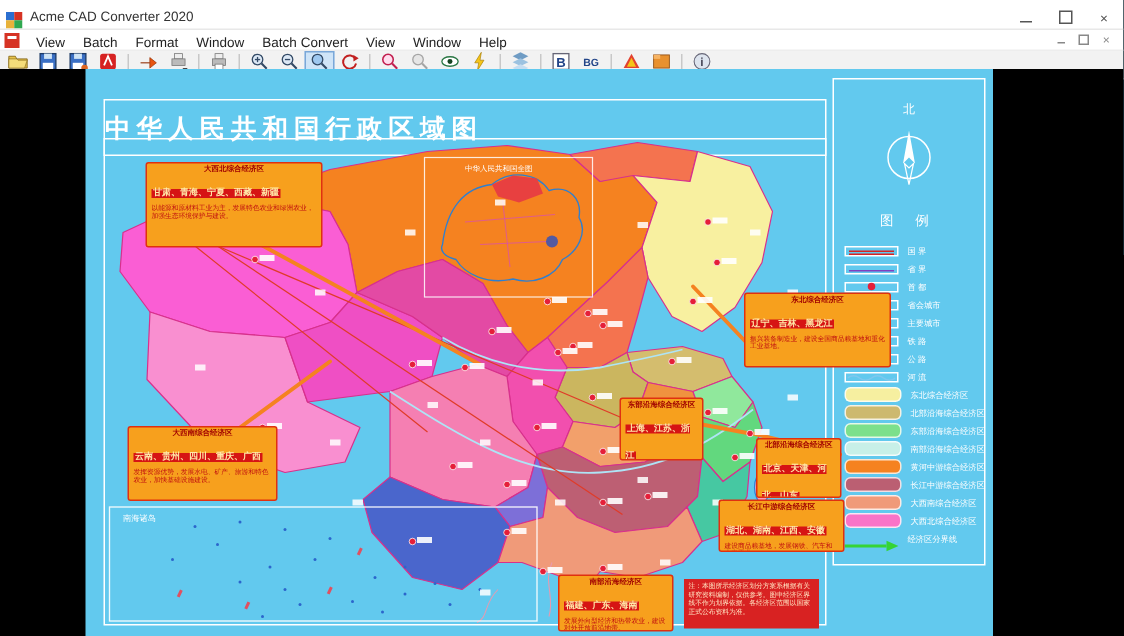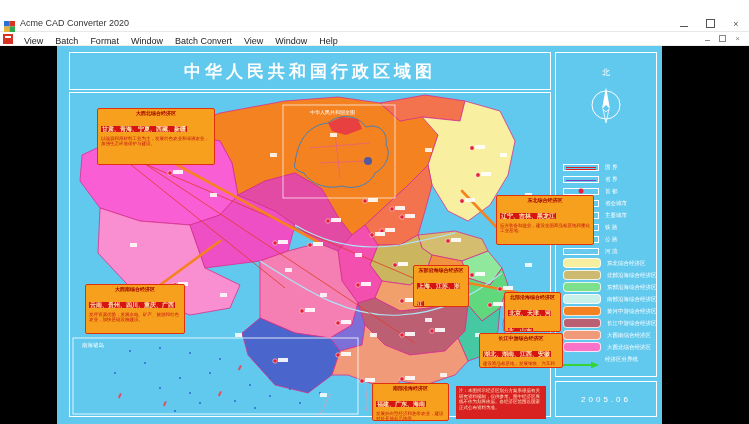--- a/index.html
+++ b/index.html
@@ -1,19 +1,19 @@
 <!DOCTYPE html>
 <html><head>
 <meta charset="utf-8">
 <style>
   html,body{margin:0;padding:0;background:#000;}
   body{width:749px;height:424px;overflow:hidden;font-family:"Liberation Sans",sans-serif;position:relative;}
   .app{position:absolute;inset:0;}
   
-  .titlebar{height:15px;background:#ffffff;display:flex;align-items:center;padding:16px 0 0 4px;border-bottom:1px solid #e8e8e8;}
+  .titlebar{height:15px;background:#ffffff;display:flex;align-items:center;padding:4px 0 0 4px;border-bottom:1px solid #e8e8e8;}
   .app-icon{width:11px;height:11px;margin-right:5px;display:inline-block;}
   .titlebar .title{font-size:9px;color:#333;flex:1;line-height:15px;}
   .win-controls{display:flex;height:15px;}
   .wbtn{width:26px;height:15px;display:flex;align-items:center;justify-content:center;color:#555;font-size:9px;cursor:default;}
   .ico-min{width:8px;border-bottom:1px solid #555;height:1px;margin-top:4px;}
   .ico-max{width:7px;height:7px;border:1px solid #555;}
   .menubar{height:13px;background:#fff;display:flex;align-items:center;padding-left:3px;border-bottom:1px solid #ededed;}
   .doc-icon{width:10px;height:10px;background:#d63324;margin-right:5px;position:relative;}
   .doc-icon:after{content:"";position:absolute;left:2px;top:2px;right:2px;height:2px;background:#fff;}
   .menu-item{font-size:9px;color:#222;padding:0 6px;line-height:13px;}
@@ -23,21 +23,21 @@
   .cico-max{width:5px;height:5px;border:1px solid #888;}
   .toolbar{height:18px;background:#f2f2f2;display:flex;align-items:center;padding-left:2px;border-bottom:1px solid #d9d9d9;}
   .tbtn{width:18px;height:16px;display:flex;align-items:center;justify-content:center;border:1px solid transparent;}
   .tbtn svg{width:14px;height:14px;}
   .tbtn.active{background:#cfe4f7;border:1px solid #7aa7d8;}
   .tsep{width:1px;height:14px;background:#c8c8c8;margin:0 3px;}
   
   .viewport{position:absolute;top:46px;left:0;right:0;bottom:0;background:#000;}
   .drawing{position:absolute;left:57px;top:0;width:605px;height:378px;background:#62c9ee;}
   .panel{position:absolute;border:1px solid #ffffff;}
-  .title-box{left:12px;top:6px;width:480px;height:36px;display:flex;align-items:center;justify-content:center;font-family:Liberation Mono, monospace;}
+  .title-box{left:12px;top:20px;width:480px;height:36px;display:flex;align-items:center;font-family:Liberation Mono, monospace;}
   .map-title{color:#fff;font-size:17px;font-weight:bold;letter-spacing:4px;white-space:nowrap;}
   .map-box{left:12px;top:46px;width:480px;height:323px;}
   .legend-box{left:498px;top:6px;width:100px;height:323px;}
   .date-box{left:498px;top:335px;width:100px;height:34px;display:flex;align-items:center;justify-content:center;}
   .date-text{color:#fff;font-size:8px;letter-spacing:3px;}
   
   .north{position:absolute;top:14px;left:0;width:100%;text-align:center;color:#fff;font-size:8px;}
   .compass{position:absolute;top:26px;left:50%;margin-left:-21px;}
   .legend-title{position:absolute;top:88px;left:0;width:100%;text-align:center;color:#fff;font-size:9px;letter-spacing:6px;}
   .legend-rows{position:absolute;left:7px;top:108px;right:4px;}
@@ -449,20 +449,21 @@
           </div>
       </div>
 
       <div class="panel legend-box">
         <div class="north">北</div>
         <svg class="compass" width="42" height="52" viewBox="0 0 42 52">
           <circle cx="21" cy="26" r="14" fill="none" stroke="#ffffff" stroke-width="1"></circle>
           <polygon points="21,8 25,30 21,26 17,30" fill="#ffffff"></polygon>
           <polygon points="21,44 24,30 21,33 18,30" fill="none" stroke="#ffffff" stroke-width="0.8"></polygon>
         </svg>
+        <div class="legend-title">图 例</div>
         <div class="legend-rows" id="legend-rows">
             <div class="lrow">
               <span class="sw">
                 <i class="ln" style="top:2px;background:#d62222"></i>
                 <i class="ln" style="top:4px;background:#d62222"></i>
               </span>
               <span class="lbl">国  界</span>
             </div>
             <div class="lrow">
               <span class="sw">
@@ -539,19 +540,16 @@
             <div class="lrow">
               <span class="asw"><svg width="36" height="8" viewBox="0 0 36 8">
                   <line x1="0" y1="4" x2="28" y2="4" stroke="#35d435" stroke-width="2"></line>
                   <polygon points="28,0.5 36,4 28,7.5" fill="#35d435"></polygon>
                 </svg></span>
               <span class="lbl">经济区分界线</span>
             </div>
           </div>
       </div>
 
-      <div class="panel date-box">
-        <span class="date-text">2005.06</span>
-      </div>
 
     </div>
   </div>
 </div>
 
 </body></html>

